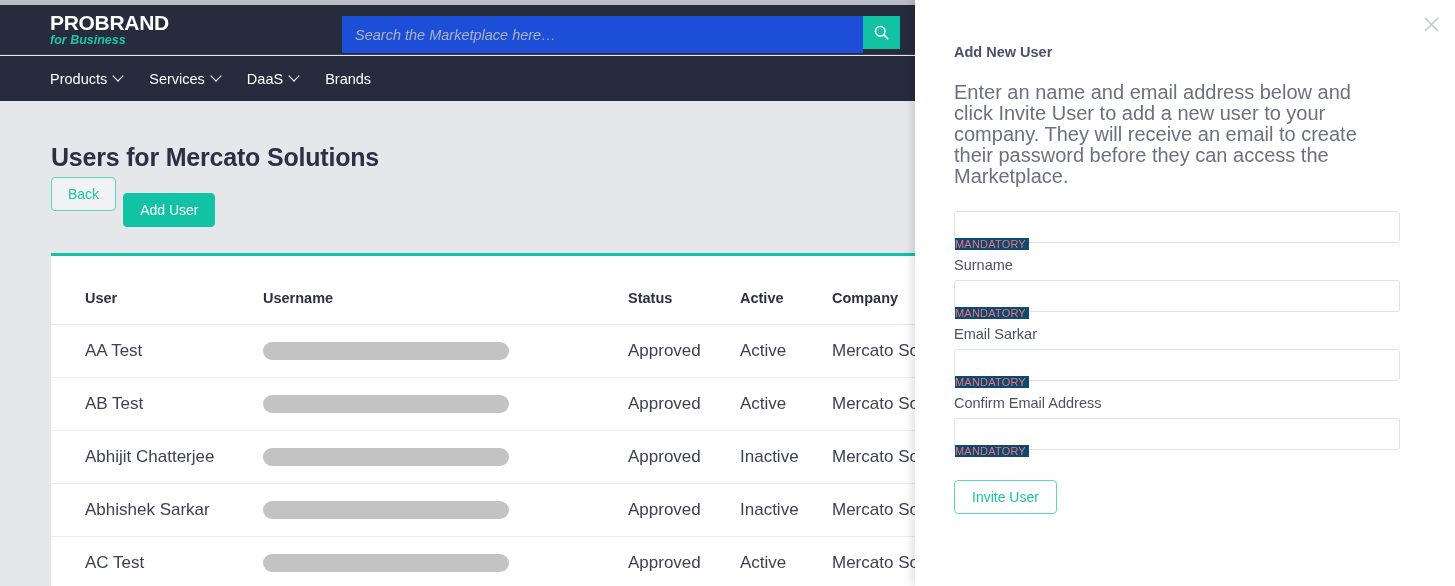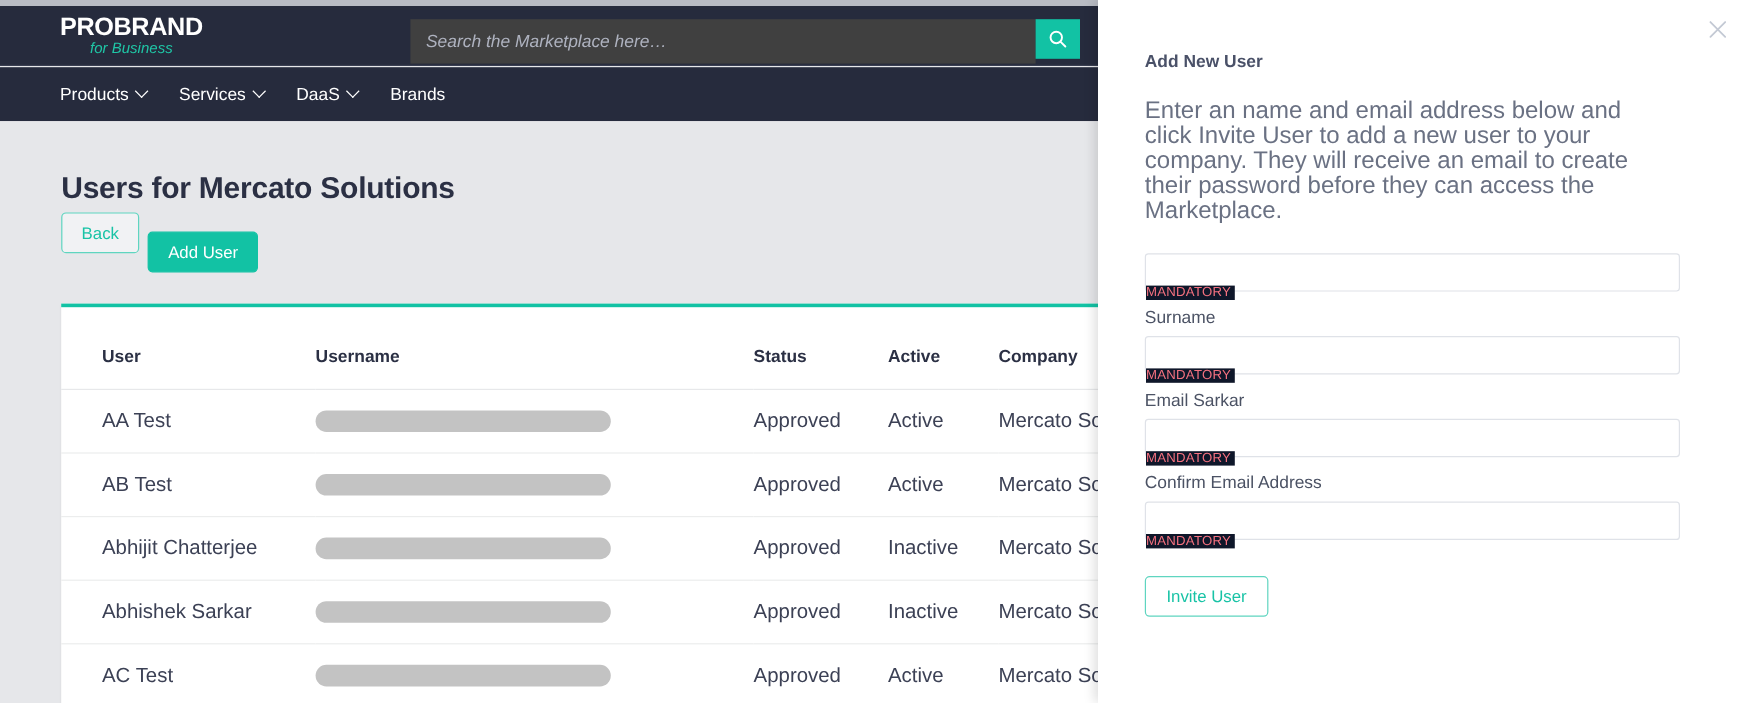--- a/index.html
+++ b/index.html
@@ -26,33 +26,33 @@
   .logo-wrap {
     position: absolute; left: 50px; top: 7px;
     line-height: 1; user-select: none;
   }
   .logo-main {
     display: block;
     font-size: 21px; font-weight: 700; color: #ffffff;
     letter-spacing: -0.3px;
   }
   .logo-sub {
-    display: block; text-align: center;
-    font-size: 12.5px; font-style: italic; font-weight: 400;
+    display: block; text-align: left;
+    font-size: 12.5px; font-style: italic; font-weight: 700;
     color: #1fc6a6; margin-top: 1px;
   }
 
   .search-wrap {
     position: absolute; left: 342px; top: 11px;
     width: 558px; height: 33px;
     display: flex;
   }
   .search-input {
     flex: 1; height: 37px;
-    background: #404040; border: none; outline: none;
+    background: #1d4ed8; border: none; outline: none;
     padding: 0 13px;
     color: #d7d9e0;
     font-family: "Liberation Sans", sans-serif;
     font-size: 14.5px; font-style: italic;
   }
   .search-input::placeholder { color: #aeb2bf; font-style: italic; opacity: 1; }
   .search-btn {
     width: 37px; height: 33px; background: #12c2a4;
     border: none; cursor: pointer;
     display: flex; align-items: center; justify-content: center;
@@ -159,21 +159,21 @@
   .field-input {
     display: block; width: 446px; height: 32px;
     border: 1px solid #dfe2e8; border-radius: 3px;
     background: #ffffff; outline: none;
     font-family: "Liberation Sans", sans-serif; font-size: 14px;
     color: #3c4155; padding: 0 9px;
   }
   .field-mandatory {
     position: absolute; left: 1px; bottom: -7px;
     font-size: 11px; color: #f4717f; letter-spacing: 0.2px;
-    background: #0f172a; padding-right: 3px; line-height: 12px;
+    background: #0c4a6e; padding-right: 3px; line-height: 12px;
   }
   .btn-invite {
     margin-top: 16px;
     background: #ffffff; color: #18c3a6;
     border: 1px solid #5fd5c0; border-radius: 4px;
     font-size: 14px; height: 34px; padding: 0 17px; cursor: pointer;
     font-family: "Liberation Sans", sans-serif;
   }
 </style>
 </head>

